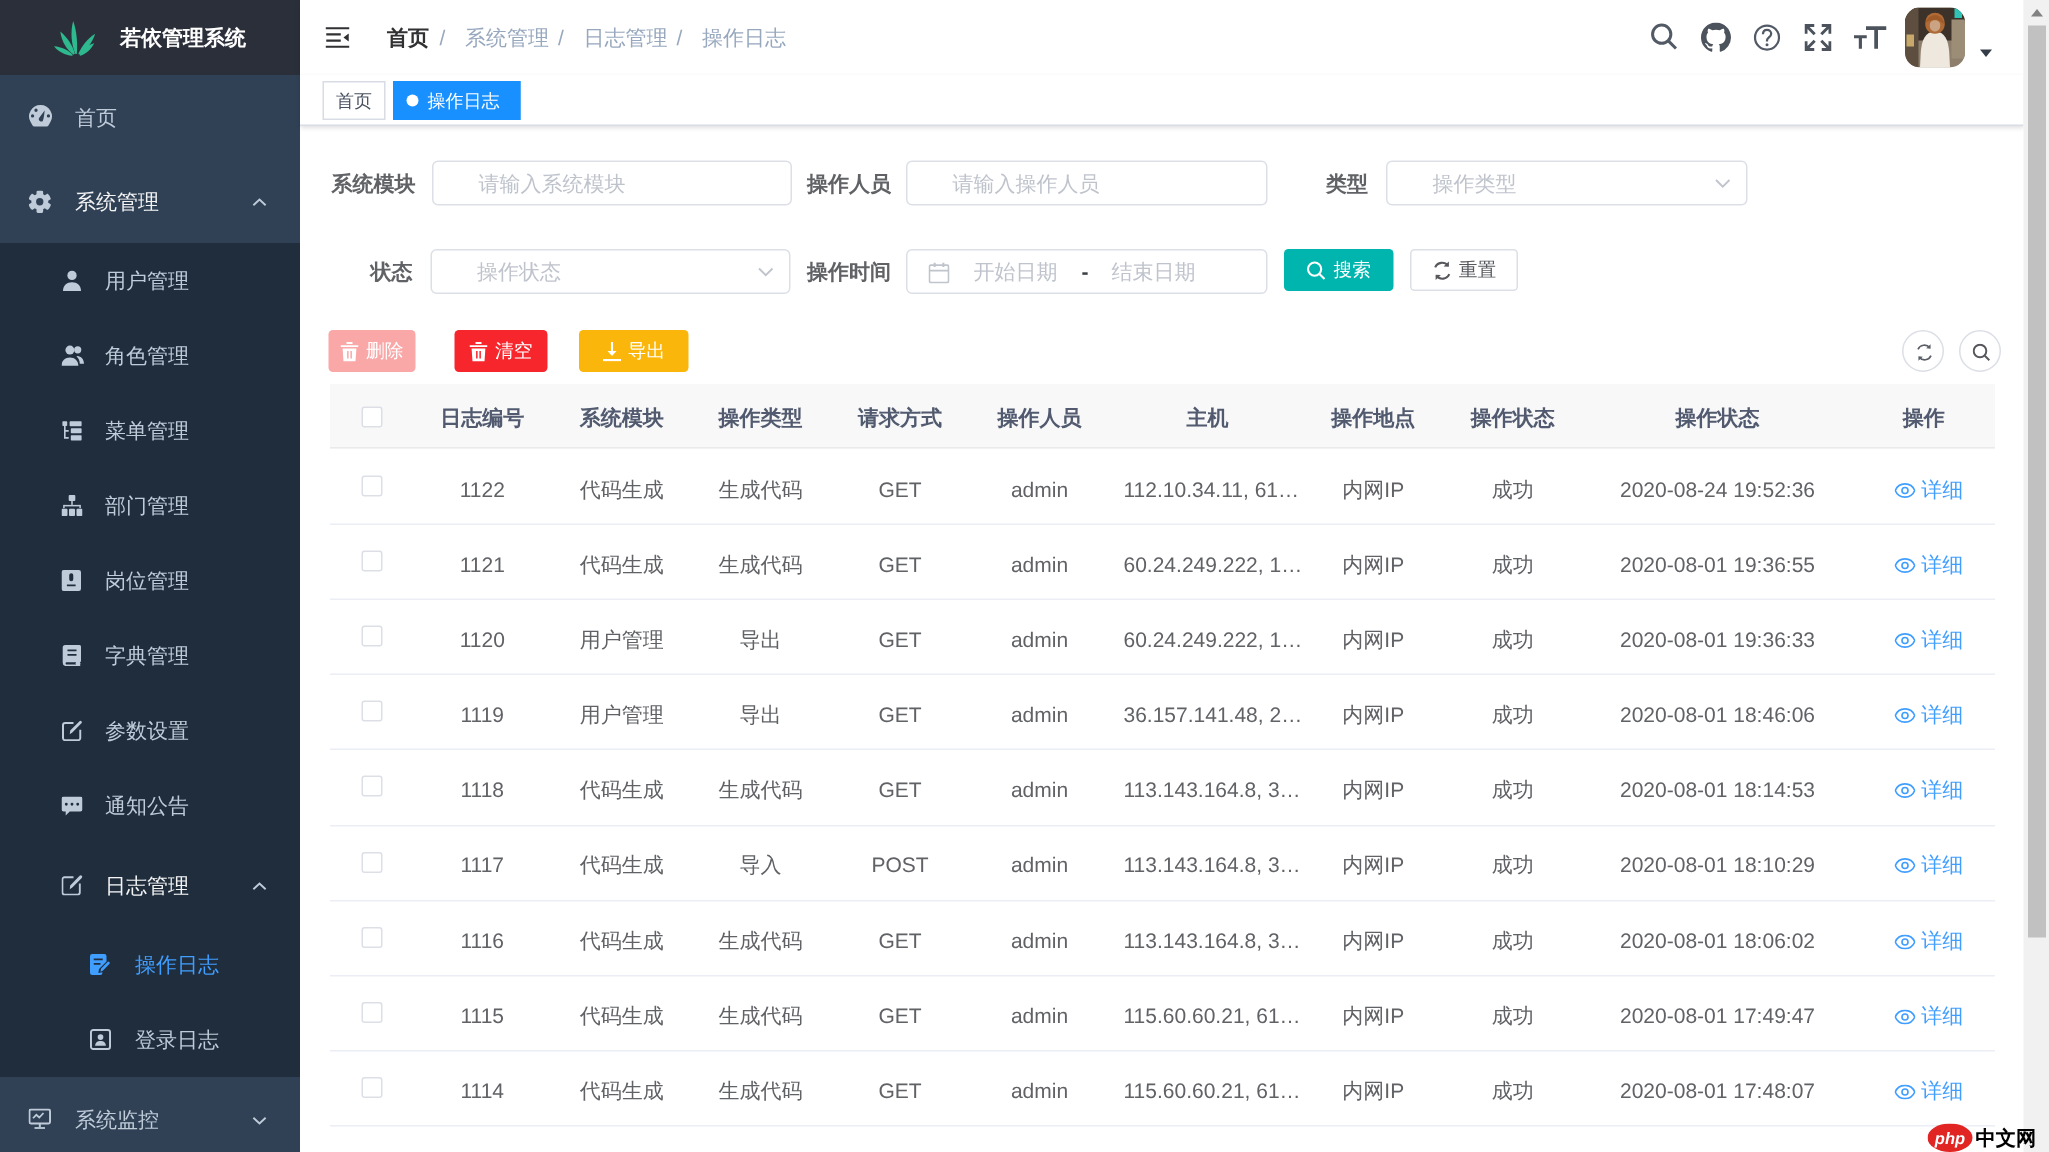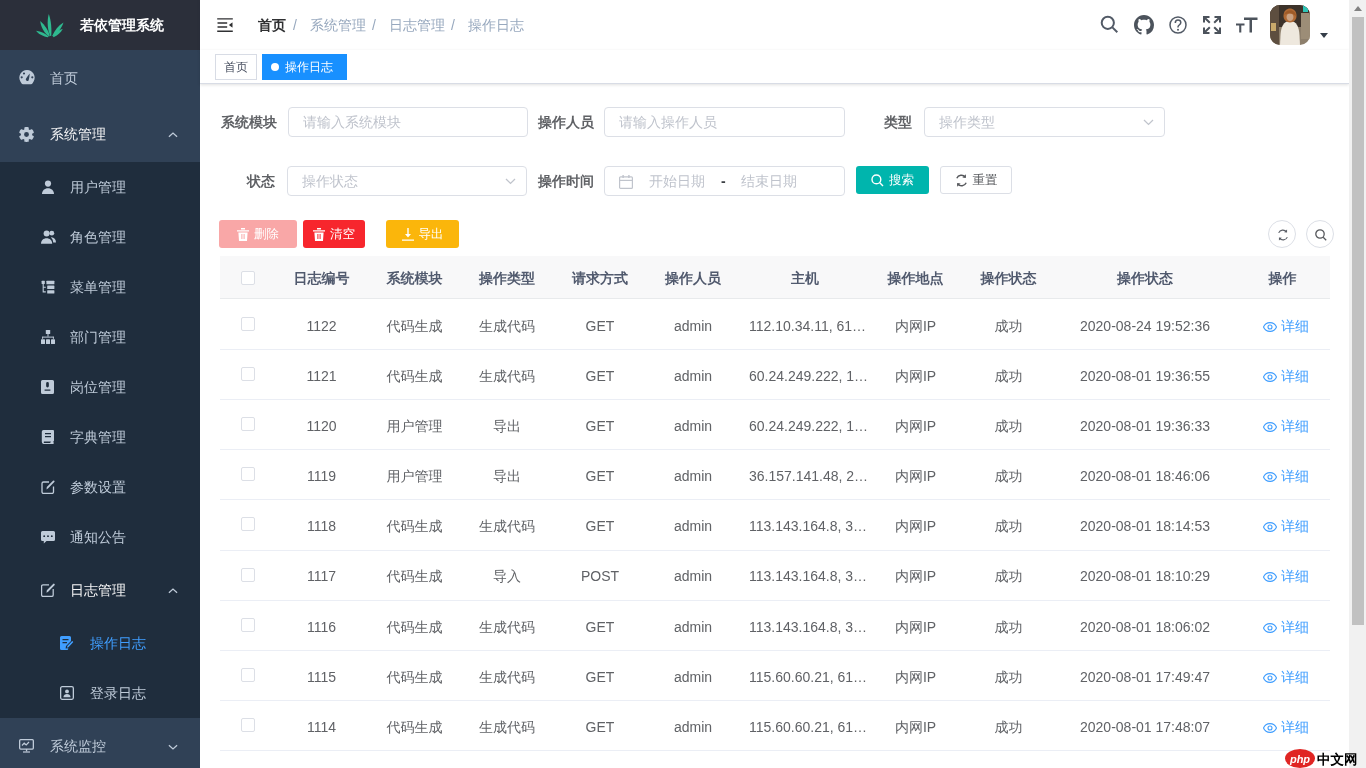--- a/index.html
+++ b/index.html
@@ -25,21 +25,21 @@
 #navbar { position:absolute; left:200px; top:0; width:1149px; height:50px; background:#fff; box-shadow:0 1px 4px rgba(0,21,41,.08); }
 .bc { position:absolute; top:0; line-height:50px; font-size:14px; }
 
 
 #tagsbar { position:absolute; left:200px; top:50px; width:1149px; height:34px; background:#fff; border-bottom:1px solid #d8dce5; box-shadow:0 1px 3px 0 rgba(0,0,0,.12); }
 .tag { position:absolute; top:54px; height:26px; line-height:24px; border:1px solid #d8dce5; background:#fff; color:#495060; font-size:12px; padding:0 8px; }
 .tag.active { background:#1890ff; color:#fff; border-color:#1890ff; }
 
 
 .flabel { position:absolute; font-size:14px; font-weight:700; color:#606266; line-height:30px; text-align:right; }
-.finput { position:absolute; height:30px; border:1px solid #dcdfe6; border-radius:4px; background:#fff; font-size:14px; color:#bfc3cc; line-height:28px; padding-left:14px; }
+.finput { position:absolute; height:30px; border:1px solid #dcdfe6; border-radius:4px; background:#fff; font-size:14px; color:#bfc3cc; line-height:28px; padding-left:30px; }
 
 
 .btn { position:absolute; height:28px; border-radius:3px; font-size:12.5px; color:#fff; display:flex; align-items:center; justify-content:center; border:none; }
 
 
 .th { position:absolute; font-size:14px; font-weight:700; color:#515a6e; transform:translateX(-50%); white-space:nowrap; }
 .td { position:absolute; font-size:14px; color:#606266; transform:translateX(-50%); white-space:nowrap; margin-top:2px; }
 .tdl { position:absolute; font-size:14px; color:#606266; white-space:nowrap; margin-top:2px; }
 .rowline { position:absolute; left:220px; width:1110px; height:1px; background:#ebeef5; }
 .cb { position:absolute; width:14px; height:14px; border:1px solid #dcdfe6; border-radius:2px; background:#fff; }
@@ -293,21 +293,21 @@
   </div>
   <div class="btn" style="left:940px;top:166px;width:72px;background:#fff;border:1px solid #dcdfe6;color:#56585c">
     <svg width="13" height="13" viewBox="0 0 13 13" style="margin-right:5px">
       <path d="M1.8 4.2 A5 5 0 0 1 10.3 3.1" stroke="#56585c" stroke-width="1.4" fill="none"></path>
       <path d="M10.9 0.3 L10.9 3.9 L7.4 3.6 Z" fill="#56585c"></path>
       <path d="M11.2 8.8 A5 5 0 0 1 2.7 9.9" stroke="#56585c" stroke-width="1.4" fill="none"></path>
       <path d="M2.1 12.7 L2.1 9.1 L5.6 9.4 Z" fill="#56585c"></path>
     </svg>重置
   </div>
 
-  <div class="btn" style="left:219px;top:220px;width:78px;background:#f9a7a7">
+  <div class="btn" style="left:219px;top:220px;width:58px;background:#f9a7a7">
     <svg width="12" height="13" viewBox="0 0 12 13" style="margin-right:5px">
       <path d="M0 2.2 L12 2.2 L12 3.4 L0 3.4 Z M4 0 L8 0 L8 1.4 L4 1.4 Z M1.4 4.4 L10.6 4.4 L10 13 L2 13 Z M4.4 6 L4.4 11 L5.4 11 L5.4 6 Z M6.6 6 L6.6 11 L7.6 11 L7.6 6 Z" fill="#fff" fill-rule="evenodd"></path>
     </svg>删除
   </div>
   <div class="btn" style="left:303px;top:220px;width:62px;background:#f7262d">
     <svg width="12" height="13" viewBox="0 0 12 13" style="margin-right:5px">
       <path d="M0 2.2 L12 2.2 L12 3.4 L0 3.4 Z M4 0 L8 0 L8 1.4 L4 1.4 Z M1.4 4.4 L10.6 4.4 L10 13 L2 13 Z M4.4 6 L4.4 11 L5.4 11 L5.4 6 Z M6.6 6 L6.6 11 L7.6 11 L7.6 6 Z" fill="#fff" fill-rule="evenodd"></path>
     </svg>清空
   </div>
   <div class="btn" style="left:386px;top:220px;width:73px;background:#fbb60b">

